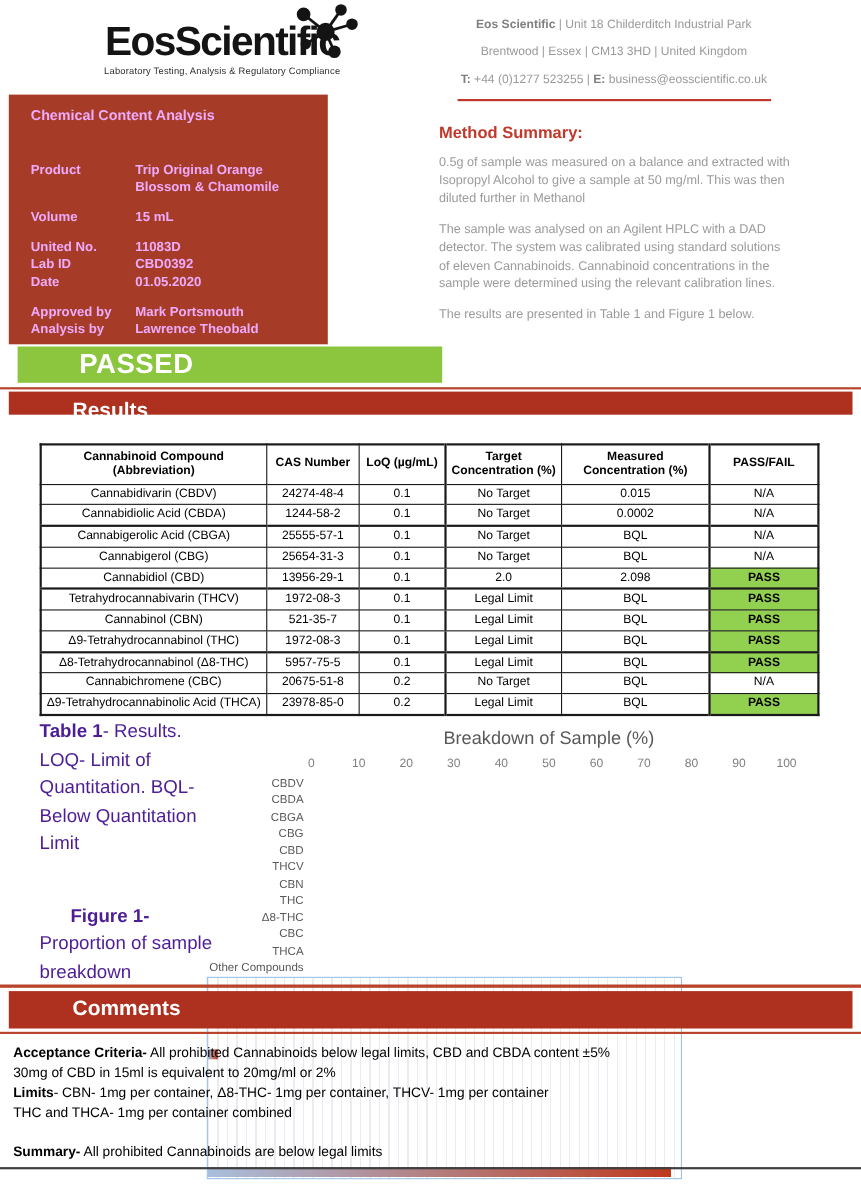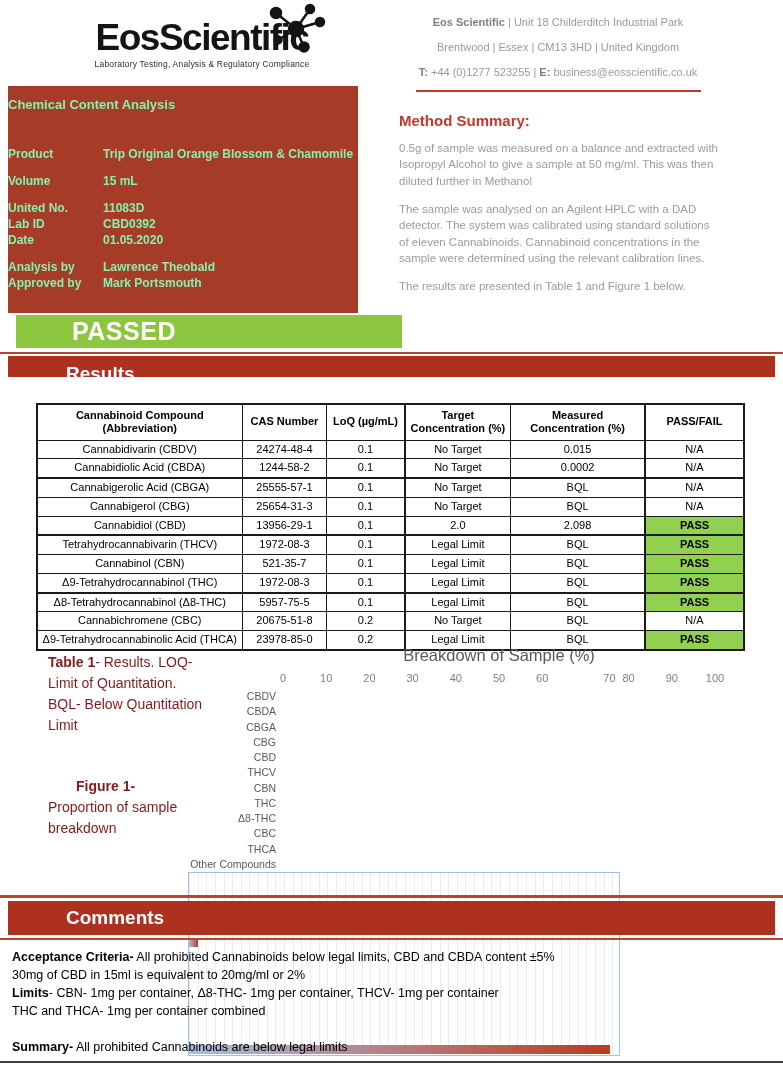--- a/index.html
+++ b/index.html
@@ -12,22 +12,22 @@
   .molecule { position:absolute; right:-18px; top:-16px; }
   .tagline { font-size:8.5px; color:#2d2d2d; margin-top:0px; letter-spacing:0.2px; }
 
   .contact { position:absolute; left:398px; top:10px; width:320px; text-align:center;
              font-size:11px; color:#9a9a9a; }
   .contact-line { line-height:25px; }
   .contact-line b { color:#808080; }
   .contact-rule { margin:5px auto 0 auto; width:285px; height:2px; background:#C0392B; }
 
   
-  .info-box { position:absolute; left:8px; top:86px; width:350px; height:227px;
-              background:#A63C28; color:#86efac; padding:11px 0; }
+  .info-box { position:absolute; left:8px; top:86px; width:290px; height:227px;
+              background:#A63C28; color:#f0abfc; padding:11px 20px; }
   .info-title { font-size:13px; font-weight:700; margin-bottom:34px; }
   .fgroup { margin-bottom:11px; }
   .field-row { display:flex; font-size:12px; line-height:16px; }
   .field-label { width:95px; font-weight:600; flex:none; }
   .field-value { font-weight:700; }
 
   
   .method { position:absolute; left:399px; top:112px; width:320px; }
   .method-title { color:#C0392B; font-size:15px; font-weight:700; margin-bottom:11px; }
   .method p { font-size:11.5px; color:#9b9b9b; line-height:1.42; margin-bottom:12px; }
@@ -46,27 +46,27 @@
                    font-size:11px; color:#000; border:2px solid #1a1a1a; }
   .results-table th, .results-table td { border:1px solid #1a1a1a; text-align:center;
                    padding:2px 2px; line-height:1.25; }
   .results-table th { font-weight:700; height:36px; }
   .results-table td { height:17px; }
   .results-table tr.group-end td { border-bottom:2px solid #1a1a1a; }
   .results-table .thick-left { border-left:2px solid #1a1a1a; }
   .results-table td.pass-cell { background:#92D050; font-weight:700; }
 
   
-  .notes { position:absolute; left:48px; top:652px; width:162px; font-size:14px;
-           line-height:1.5; color:#7f1d1d; }
+  .notes { position:absolute; left:36px; top:652px; width:162px; font-size:17px;
+           line-height:1.5; color:#4c1d95; }
   .note-table { margin-bottom:40px; }
 
   
   .chart { position:absolute; left:188px; top:646px; width:545px; }
-  .chart-title { margin-left:95px; width:432px; text-align:center; font-size:16.5px; color:#595959; }
+  .chart-title { margin-left:95px; width:432px; text-align:center; font-size:16.5px; color:#595959;margin-top:16px; }
   .chart-ticks { position:relative; margin-left:95px; width:432px; height:24px; }
   .chart-tick { position:absolute; top:7px; transform:translateX(-50%);
                 font-size:11px; color:#7f7f7f; }
   .chart-body { display:flex;flex-direction:column; }
   .chart-labels { width:95px; padding-right:7px; }
   .chart-label { height:15.25px; line-height:15.25px; text-align:right;
                  font-size:10.5px; color:#595959; white-space:nowrap; }
   .chart-plot { position:relative; width:432px; height:184px; border:1px solid #9DC3E6;
                 background-image:repeating-linear-gradient(to right,
                   #ebebf1 0px, #ebebf1 1px, transparent 1px, transparent 8.64px); }
@@ -136,26 +136,26 @@
         <span class="field-label">Lab ID</span>
         <span class="field-value">CBD0392</span>
       </div>
       <div class="field-row">
         <span class="field-label">Date</span>
         <span class="field-value">01.05.2020</span>
       </div>
     </div>
     <div class="fgroup">
       <div class="field-row">
+        <span class="field-label">Approved by</span>
+        <span class="field-value">Mark Portsmouth</span>
+      </div>
+      <div class="field-row">
         <span class="field-label">Analysis by</span>
         <span class="field-value">Lawrence Theobald</span>
-      </div>
-      <div class="field-row">
-        <span class="field-label">Approved by</span>
-        <span class="field-value">Mark Portsmouth</span>
       </div>
     </div>
   </div>
 
   <div class="method">
     <div class="method-title">Method Summary:</div>
     <p>0.5g of sample was measured on a balance and extracted with Isopropyl Alcohol to give a sample at 50 mg/ml. This was then diluted further in Methanol</p>
     <p>The sample was analysed on an Agilent HPLC with a DAD detector. The system was calibrated using standard solutions of eleven Cannabinoids. Cannabinoid concentrations in the sample were determined using the relevant calibration lines.</p>
     <p>The results are presented in Table 1 and Figure 1 below.</p>
   </div>
@@ -284,21 +284,21 @@
   <div class="chart">
     <div class="chart-title">Breakdown of Sample (%)</div>
     <div class="chart-ticks" id="chart-ticks">
         <span class="chart-tick" style="left: 0%;">0</span>
         <span class="chart-tick" style="left: 10%;">10</span>
         <span class="chart-tick" style="left: 20%;">20</span>
         <span class="chart-tick" style="left: 30%;">30</span>
         <span class="chart-tick" style="left: 40%;">40</span>
         <span class="chart-tick" style="left: 50%;">50</span>
         <span class="chart-tick" style="left: 60%;">60</span>
-        <span class="chart-tick" style="left: 70%; margin-left: 24px;">70</span>
+        <span class="chart-tick" style="left: 70%;">70</span>
         <span class="chart-tick" style="left: 80%;">80</span>
         <span class="chart-tick" style="left: 90%;">90</span>
         <span class="chart-tick" style="left: 100%;">100</span>
       </div>
     <div class="chart-body">
       <div class="chart-labels" id="chart-labels">
           <div class="chart-label">CBDV</div>
           <div class="chart-label">CBDA</div>
           <div class="chart-label">CBGA</div>
           <div class="chart-label">CBG</div>

